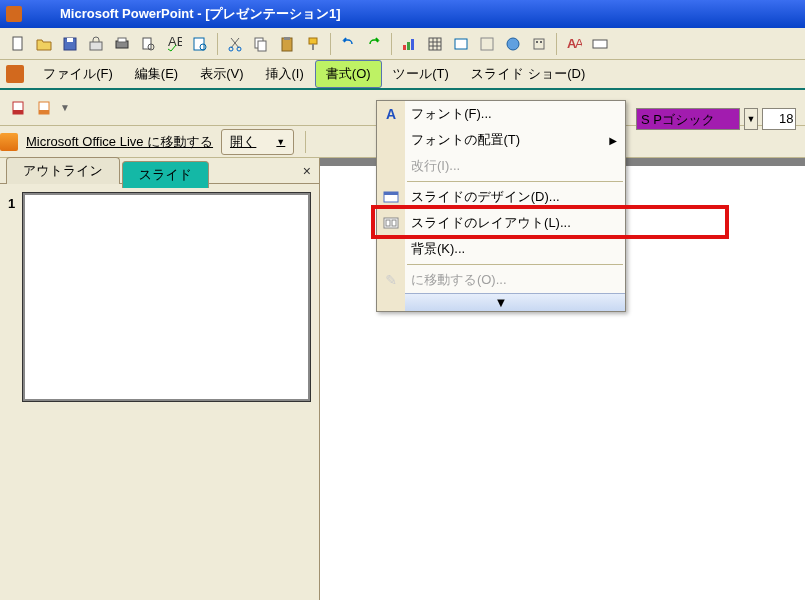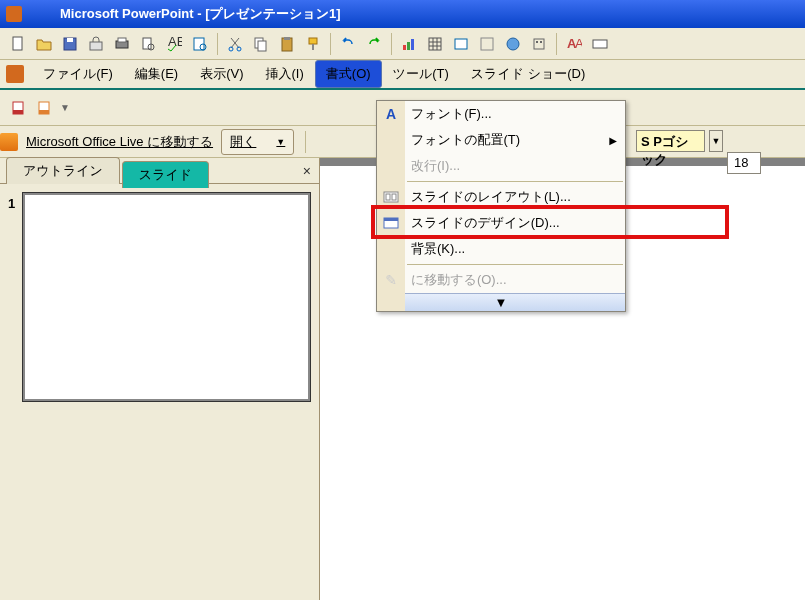--- a/index.html
+++ b/index.html
@@ -6,21 +6,21 @@
 body { background: #ece9d8; width: 805px; height: 600px; overflow: hidden; position: relative; }
 .titlebar { background: linear-gradient(to bottom, #3a6ef0, #0842c8); color: #fff; height: 28px; display: flex; align-items: center; padding: 0 6px; font-weight: bold; font-size: 14px; gap: 32px; }
 .titlebar .icon { width: 16px; height: 16px; background: #d2691e; margin-right: 6px; border-radius: 2px; display: inline-block; }
 .toolbar1, .toolbar2 { background: #efebd8; border-bottom: 1px solid #c0b890; height: 32px; display: flex; align-items: center; padding: 0 6px; gap: 2px; }
 .tbtn { width: 24px; height: 24px; border: 1px solid transparent; border-radius: 3px; display: flex; align-items: center; justify-content: center; cursor: pointer; background: transparent; }
 .tbtn svg { width: 16px; height: 16px; }
 .sep { width: 1px; height: 22px; background: #c0b890; margin: 0 3px; }
 .menubar { background: #efebd8; height: 30px; display: flex; align-items: center; padding: 0 6px; gap: 0; border-bottom: 2px solid #0f766e; }
 .menubar .mlogo { width: 18px; height: 18px; background: #d2691e; border-radius: 2px; margin-right: 8px; }
 .mitem { padding: 4px 10px; cursor: pointer; border: 1px solid transparent; border-radius: 3px; }
-.mitem:hover, .mitem.active { border-color: #5874b0; background: #1d4ed8; }
+.mitem:hover, .mitem.active { border-color: #5874b0; background: #bef264; }
 .toolbar3 { background: #efebd8; height: 36px; display: flex; align-items: center; padding: 0 6px; gap: 2px; border-bottom: 1px solid #c0b890; }
 .toolbar4 { background: #efebd8; height: 32px; display: flex; align-items: center; padding: 0 0; gap: 8px; border-bottom: 1px solid #c0b890; text-decoration: underline; }
 .olicon { width: 18px; height: 18px; background: linear-gradient(#f8a030,#e07010); border-radius: 2px; }
 .olbtn { padding: 3px 8px; border: 1px solid #a09070; border-radius: 3px; background: #f4f0e0; cursor: pointer; display: flex; align-items: center; gap: 20px; }
 .content { display: flex; height: calc(100% - 28px - 32px - 30px - 36px - 32px); }
 .leftpanel { width: 320px; background: #efebd8; border-right: 1px solid #a09070; display: flex; flex-direction: column; }
 .tabs { display: flex; align-items: center; height: 26px; border-bottom: 1px solid #a09070; padding-left: 6px; }
 .tab { padding: 4px 16px; border: 1px solid #a09070; border-bottom: none; background: #e8e4d0; cursor: pointer; border-radius: 4px 4px 0 0; margin-right: 2px; }
 .tab.active { background: #14b8a6; font-weight: normal; position: relative; top: 4px; }
 .tabclose { margin-left: auto; margin-right: 8px; cursor: pointer; font-size: 14px; color: #333; }
@@ -33,23 +33,23 @@
 .dropdown { position: absolute; left: 376px; top: 100px; width: 250px; background: #fbfaf6; border: 1px solid #8a867a; box-shadow: 2px 2px 4px rgba(0,0,0,0.3); z-index: 100; }
 .dd-iconcol { position: absolute; left: 0; top: 0; bottom: 0; width: 28px; background: #efe7ce; }
 .dd-item { position: relative; height: 26px; display: flex; align-items: center; padding-left: 34px; cursor: pointer; }
 .dd-item.disabled { color: #a0a0a0; cursor: default; }
 .dd-item .arrow { margin-left: auto; margin-right: 8px; font-size: 10px; }
 .dd-item .ddicon { position: absolute; left: 5px; width: 18px; height: 18px; display: flex; align-items: center; justify-content: center; font-size: 14px; }
 .dd-sep { height: 1px; background: #c0b890; margin: 2px 2px 2px 30px; }
 .dd-expand { height: 18px; background: linear-gradient(to bottom, #e6eefb, #c8d8f2); border-top: 1px solid #a0b0d0; display: flex; align-items: center; justify-content: center; font-size: 10px; cursor: pointer; }
 .highlight-box { position: absolute; border: 4px solid #e01010; pointer-events: none; z-index: 200; }
 .fontname { position: absolute; left: 636px; top: 108px; display: flex; align-items: center; gap: 4px; }
-.fontname .fnbox { width: 69px; height: 22px; border: 1px solid #8a867a; background: #fef9c3; padding: 2px 4px; font-weight: bold; }
+.fontname .fnbox { width: 104px; height: 22px; border: 1px solid #8a867a; background: #a21caf; padding: 2px 4px; }
 .fontname .drop { width: 14px; height: 22px; border: 1px solid #8a867a; background: #efebd8; display: flex; align-items: center; justify-content: center; font-size: 9px; }
-.fontname .szbox { width: 34px; height: 22px; border: 1px solid #8a867a; background: #fff; padding: 2px 6px; text-align: left; margin-top: 44px; }
+.fontname .szbox { width: 34px; height: 22px; border: 1px solid #8a867a; background: #fff; padding: 2px 16px; text-align: left; }
 </style>
 </head>
 <body>
 
 <div class="titlebar">
   <span class="icon"></span>
   <span>Microsoft PowerPoint - [プレゼンテーション1]</span>
 </div>
 
 <div class="toolbar1">
@@ -253,37 +253,37 @@
     <span>フォントの配置(T)</span>
     <span class="arrow">▶</span>
   </div>
   <div class="dd-item disabled">
     <span>改行(I)...</span>
   </div>
   <div class="dd-sep"></div>
   <div class="dd-item">
     <span class="ddicon">
         <svg width="16" height="16" viewBox="0 0 16 16">
+          <rect x="1" y="3" width="14" height="10" fill="#fff" stroke="#5070c0"></rect>
+          <rect x="1" y="3" width="14" height="3" fill="#5070c0"></rect>
+        </svg>
+      </span>
+    <span>スライドのデザイン(D)...</span>
+  </div>
+  <div class="dd-item">
+    <span class="ddicon">
+        <svg width="16" height="16" viewBox="0 0 16 16">
           <rect x="1" y="3" width="14" height="10" fill="#fff" stroke="#888"></rect>
           <rect x="3" y="5" width="4" height="6" fill="none" stroke="#888"></rect>
           <rect x="9" y="5" width="4" height="6" fill="none" stroke="#888"></rect>
         </svg>
       </span>
     <span>スライドのレイアウト(L)...</span>
   </div>
   <div class="dd-item">
-    <span class="ddicon">
-        <svg width="16" height="16" viewBox="0 0 16 16">
-          <rect x="1" y="3" width="14" height="10" fill="#fff" stroke="#5070c0"></rect>
-          <rect x="1" y="3" width="14" height="3" fill="#5070c0"></rect>
-        </svg>
-      </span>
-    <span>スライドのデザイン(D)...</span>
-  </div>
-  <div class="dd-item">
     <span>背景(K)...</span>
   </div>
   <div class="dd-sep"></div>
   <div class="dd-item disabled">
     <span class="ddicon" style="color:#ccc">✎</span>
     <span>に移動する(O)...</span>
   </div>
   <div class="dd-expand">
     <span>▼</span>
   </div>

